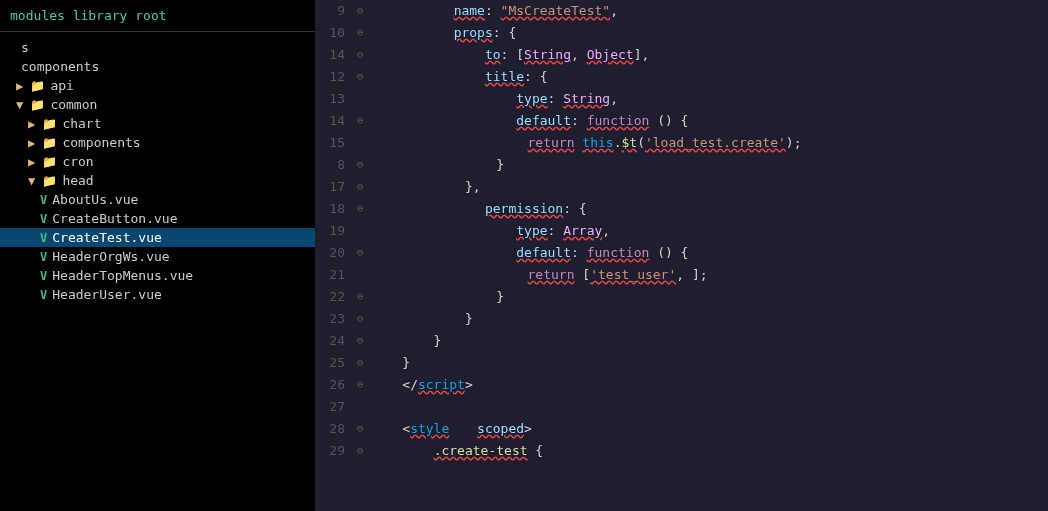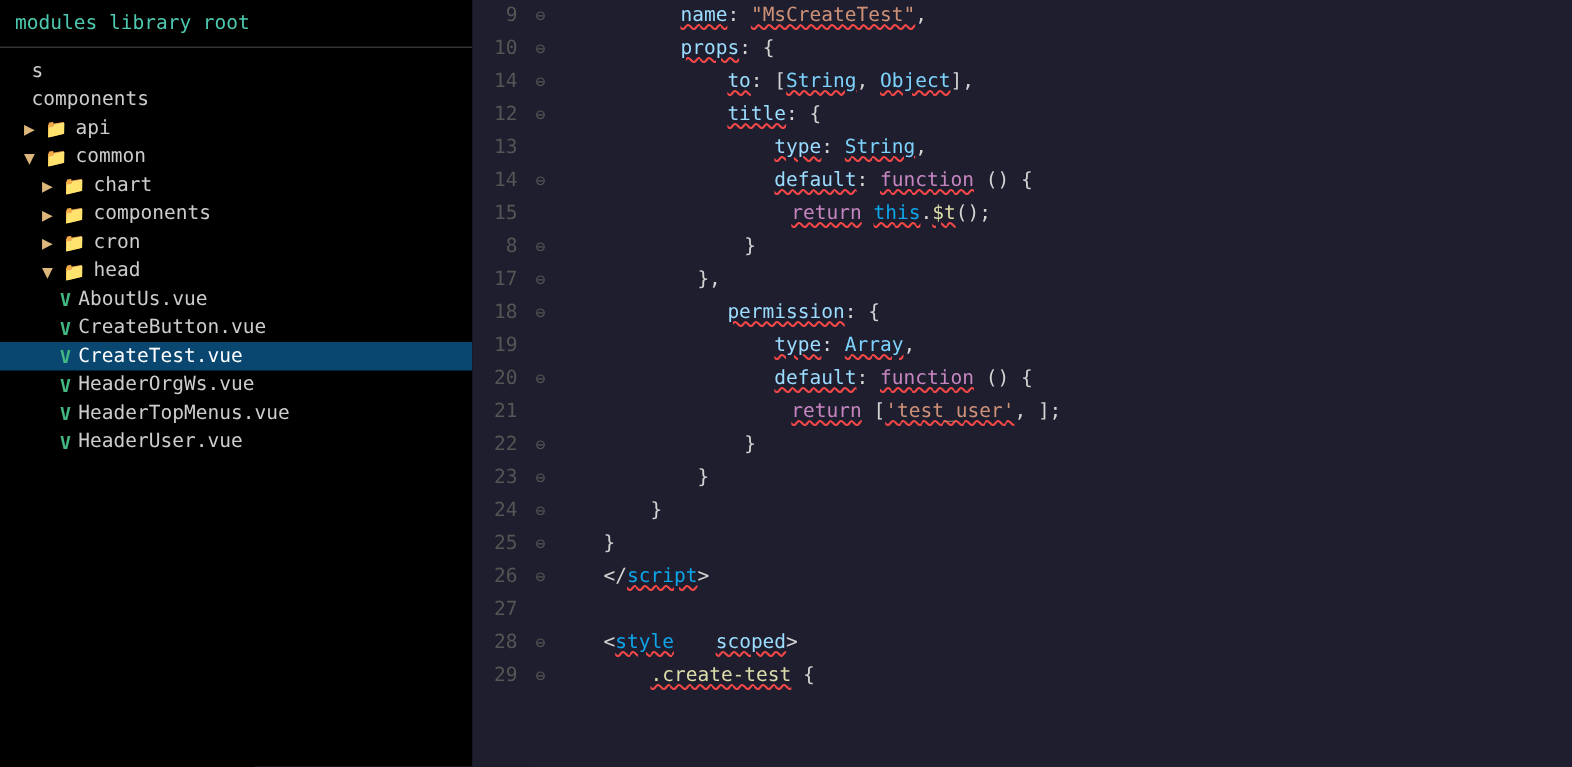--- a/index.html
+++ b/index.html
@@ -113,21 +113,21 @@
       align-items: center;
     }
 
     .ln { height: 22px; line-height: 22px; display: block; }
 
     
     .kw { color: #c586c0; text-align: center; } 
     .prop { color: #9cdcfe; margin-left: 20px; } 
     .str { color: #ce9178; } 
     .fn { color: #dcdcaa; } 
-    .type { color: #7dd3fc; }
+    .type { color: #f0abfc; }
     .plain { color: #d4d4d4; }
     .squig { text-decoration: underline wavy #f44747; }
     .blue { color: #0ea5e9; }
 
     
     .fold {
       color: #555;
       font-size: 11px;
       margin-right: 2px;
       display: inline-block;
@@ -268,21 +268,21 @@
         <span class="plain">                </span><span class="prop squig">type</span><span class="plain">: </span><span class="type squig">String</span><span class="plain">,</span>
       </div>
 
       <div class="code-line">
         <span class="fold">⊖</span>
         <span class="plain">                </span><span class="prop squig">default</span><span class="plain">: </span><span class="kw squig">function</span><span class="plain"> () {</span>
       </div>
 
       <div class="code-line">
         <span class="fold"> </span>
-        <span class="plain">                    </span><span class="kw squig">return</span><span class="plain"> </span><span class="blue squig">this</span><span class="plain">.</span><span class="fn squig">$t</span><span class="plain">(</span><span class="plain">);</span>
+        <span class="plain">                    </span><span class="kw squig">return</span><span class="plain"> </span><span class="blue squig">this</span><span class="plain">.</span><span class="fn squig">$t</span><span class="plain">(</span><span class="str squig">'load_test.create'</span><span class="plain">);</span>
       </div>
 
       <div class="code-line">
         <span class="fold">⊖</span>
         <span class="plain">                }</span>
       </div>
 
       <div class="code-line">
         <span class="fold">⊖</span>
         <span class="plain">            },</span>

